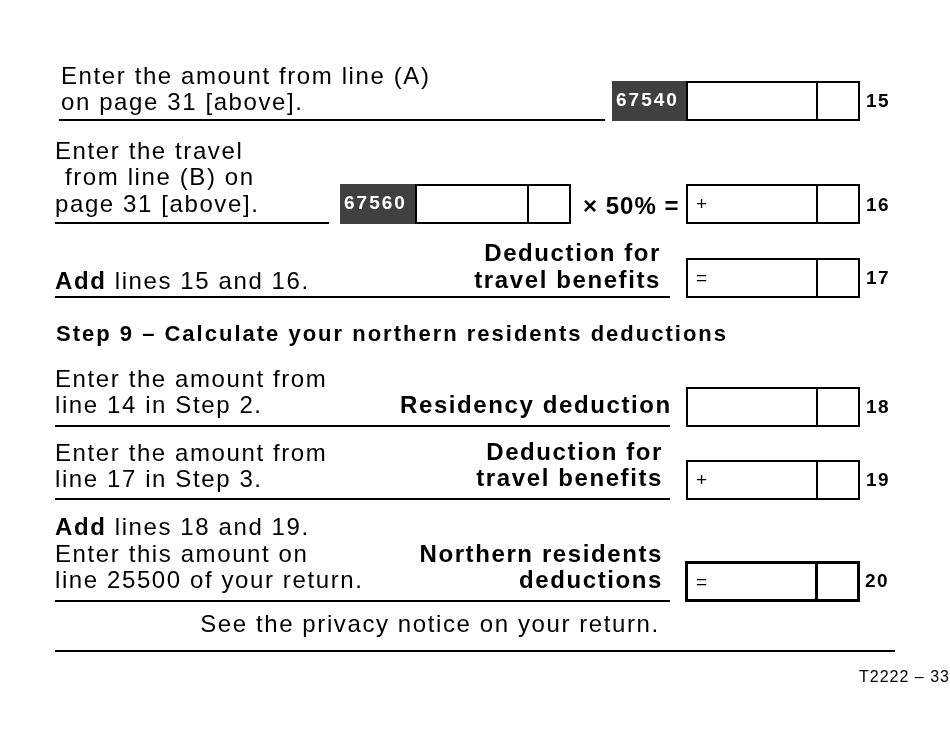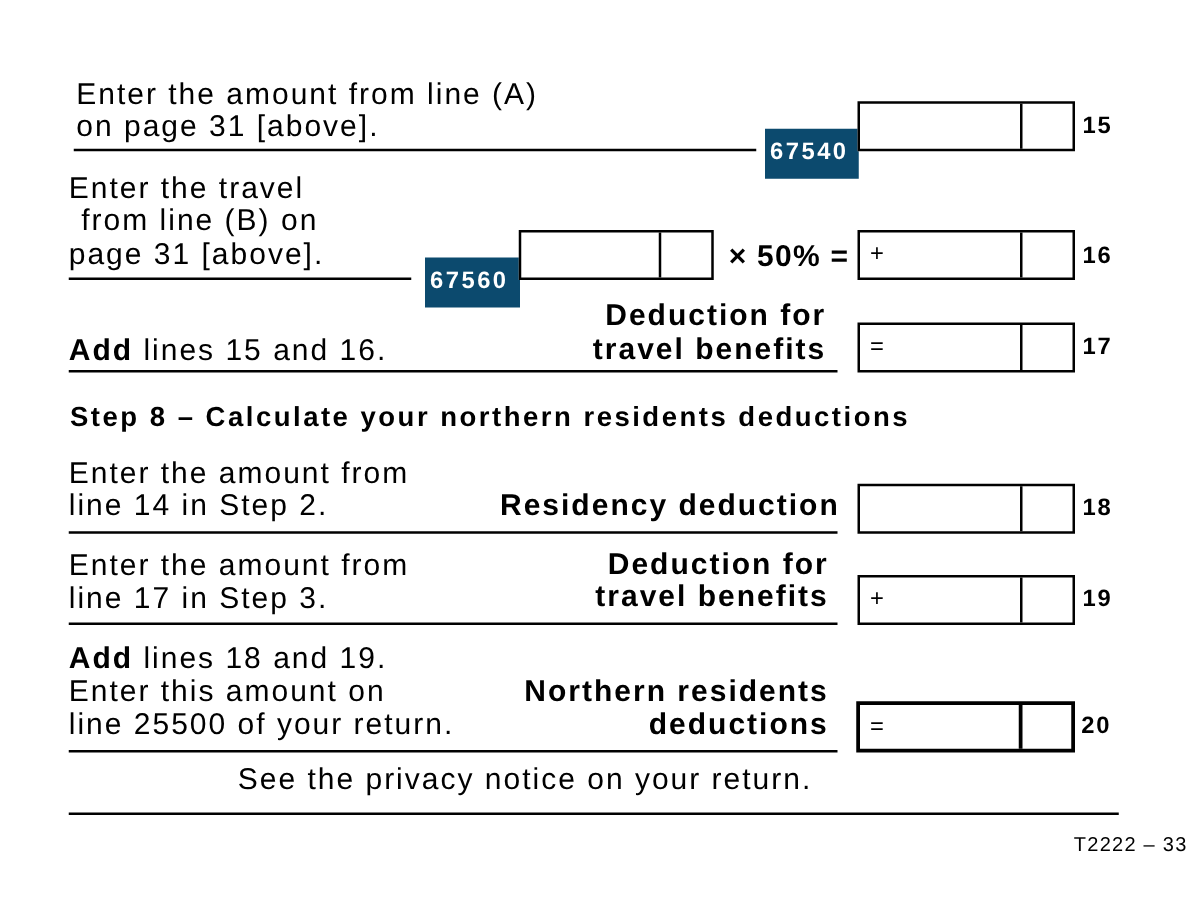--- a/index.html
+++ b/index.html
@@ -6,22 +6,22 @@
   body { width: 950px; height: 733px; position: relative; overflow: hidden;
          font-family: "Liberation Sans", sans-serif; color: #000; }
   .abs { position: absolute; }
   .txt { font-size: 24px; letter-spacing: 1.6px; line-height: 26px; white-space: nowrap; }
   .bold { font-weight: bold; }
   .rule { position: absolute; height: 2px; background: #000; }
   .box { position: absolute; border: 2px solid #000; box-sizing: border-box; background: #fff; }
   .box.thick { border-width: 3px; }
   .cents { position: absolute; top: 0; bottom: 0; border-left: 2px solid #000; }
   .box.thick .cents { border-left-width: 3px; }
-  .code { position: absolute; background: #0c4a6e; color: #fff; font-weight: bold;
-          font-size: 19px; letter-spacing: 2px; line-height: 38px; padding-left: 4px; box-sizing: border-box; margin-top: 22px; }
+  .code { position: absolute; background: #404040; color: #fff; font-weight: bold;
+          font-size: 19px; letter-spacing: 2px; line-height: 38px; padding-left: 4px; box-sizing: border-box; }
   .sign { position: absolute; left: 8px; top: 0; font-size: 19px; line-height: 36px; }
   .lineno { position: absolute; font-weight: bold; font-size: 19px; letter-spacing: 1.5px; line-height: 26px; }
   .right { text-align: right; }
 </style>
 </head>
 <body>
 
 <div>
   <div class="abs txt" style="left:61px;top:63px;">Enter the amount from line (A)</div>
   <div class="abs txt" style="left:61px;top:89px;">on page 31 [above].</div>
@@ -57,21 +57,21 @@
   <div class="abs txt bold right" style="left:450px;top:240px;width:211px;">Deduction for</div>
   <div class="abs txt bold right" style="left:450px;top:267px;width:211px;">travel benefits</div>
   <div class="rule" style="left:55px;top:296px;width:615px;"></div>
   <div class="box" style="left:686px;top:258px;width:174px;height:40px;">
     <span class="sign">=</span>
     <div class="cents" style="left:128px;"></div>
   </div>
   <div class="lineno" style="left:866px;top:265px;">17</div>
 </div>
 
-<div class="abs bold" style="left:56px;top:319px;font-size:22px;letter-spacing:2px;line-height:30px;white-space:nowrap;">Step 8 – Calculate your northern residents deductions</div>
+<div class="abs bold" style="left:56px;top:319px;font-size:22px;letter-spacing:2px;line-height:30px;white-space:nowrap;">Step 9 – Calculate your northern residents deductions</div>
 
 <div>
   <div class="abs txt" style="left:55px;top:366px;">Enter the amount from</div>
   <div class="abs txt" style="left:55px;top:392px;">line 14 in Step 2.</div>
   <div class="abs txt bold right" style="left:400px;top:392px;width:263px;">Residency deduction</div>
   <div class="rule" style="left:55px;top:425px;width:615px;"></div>
   <div class="box" style="left:686px;top:387px;width:174px;height:40px;">
     <div class="cents" style="left:128px;"></div>
   </div>
   <div class="lineno" style="left:866px;top:394px;">18</div>
@@ -99,15 +99,15 @@
   <div class="abs txt bold right" style="left:400px;top:541px;width:263px;">Northern residents</div>
   <div class="abs txt bold right" style="left:400px;top:567px;width:263px;">deductions</div>
   <div class="rule" style="left:55px;top:600px;width:615px;"></div>
   <div class="box thick" style="left:685px;top:561px;width:175px;height:41px;">
     <span class="sign">=</span>
     <div class="cents" style="left:127px;"></div>
   </div>
   <div class="lineno" style="left:865px;top:568px;">20</div>
 </div>
 
-<div class="abs txt" style="left:0;top:611px;width:840px;text-align:center;">See the privacy notice on your return.</div>
+<div class="abs txt" style="left:0;top:611px;width:840px;text-align:center;padding-left:10px;">See the privacy notice on your return.</div>
 <div class="rule" style="left:55px;top:650px;width:840px;"></div>
 <div class="abs" style="left:0;top:668px;width:950px;text-align:right;font-size:16px;letter-spacing:1px;">T2222 – 33</div>
 
 </body></html>

